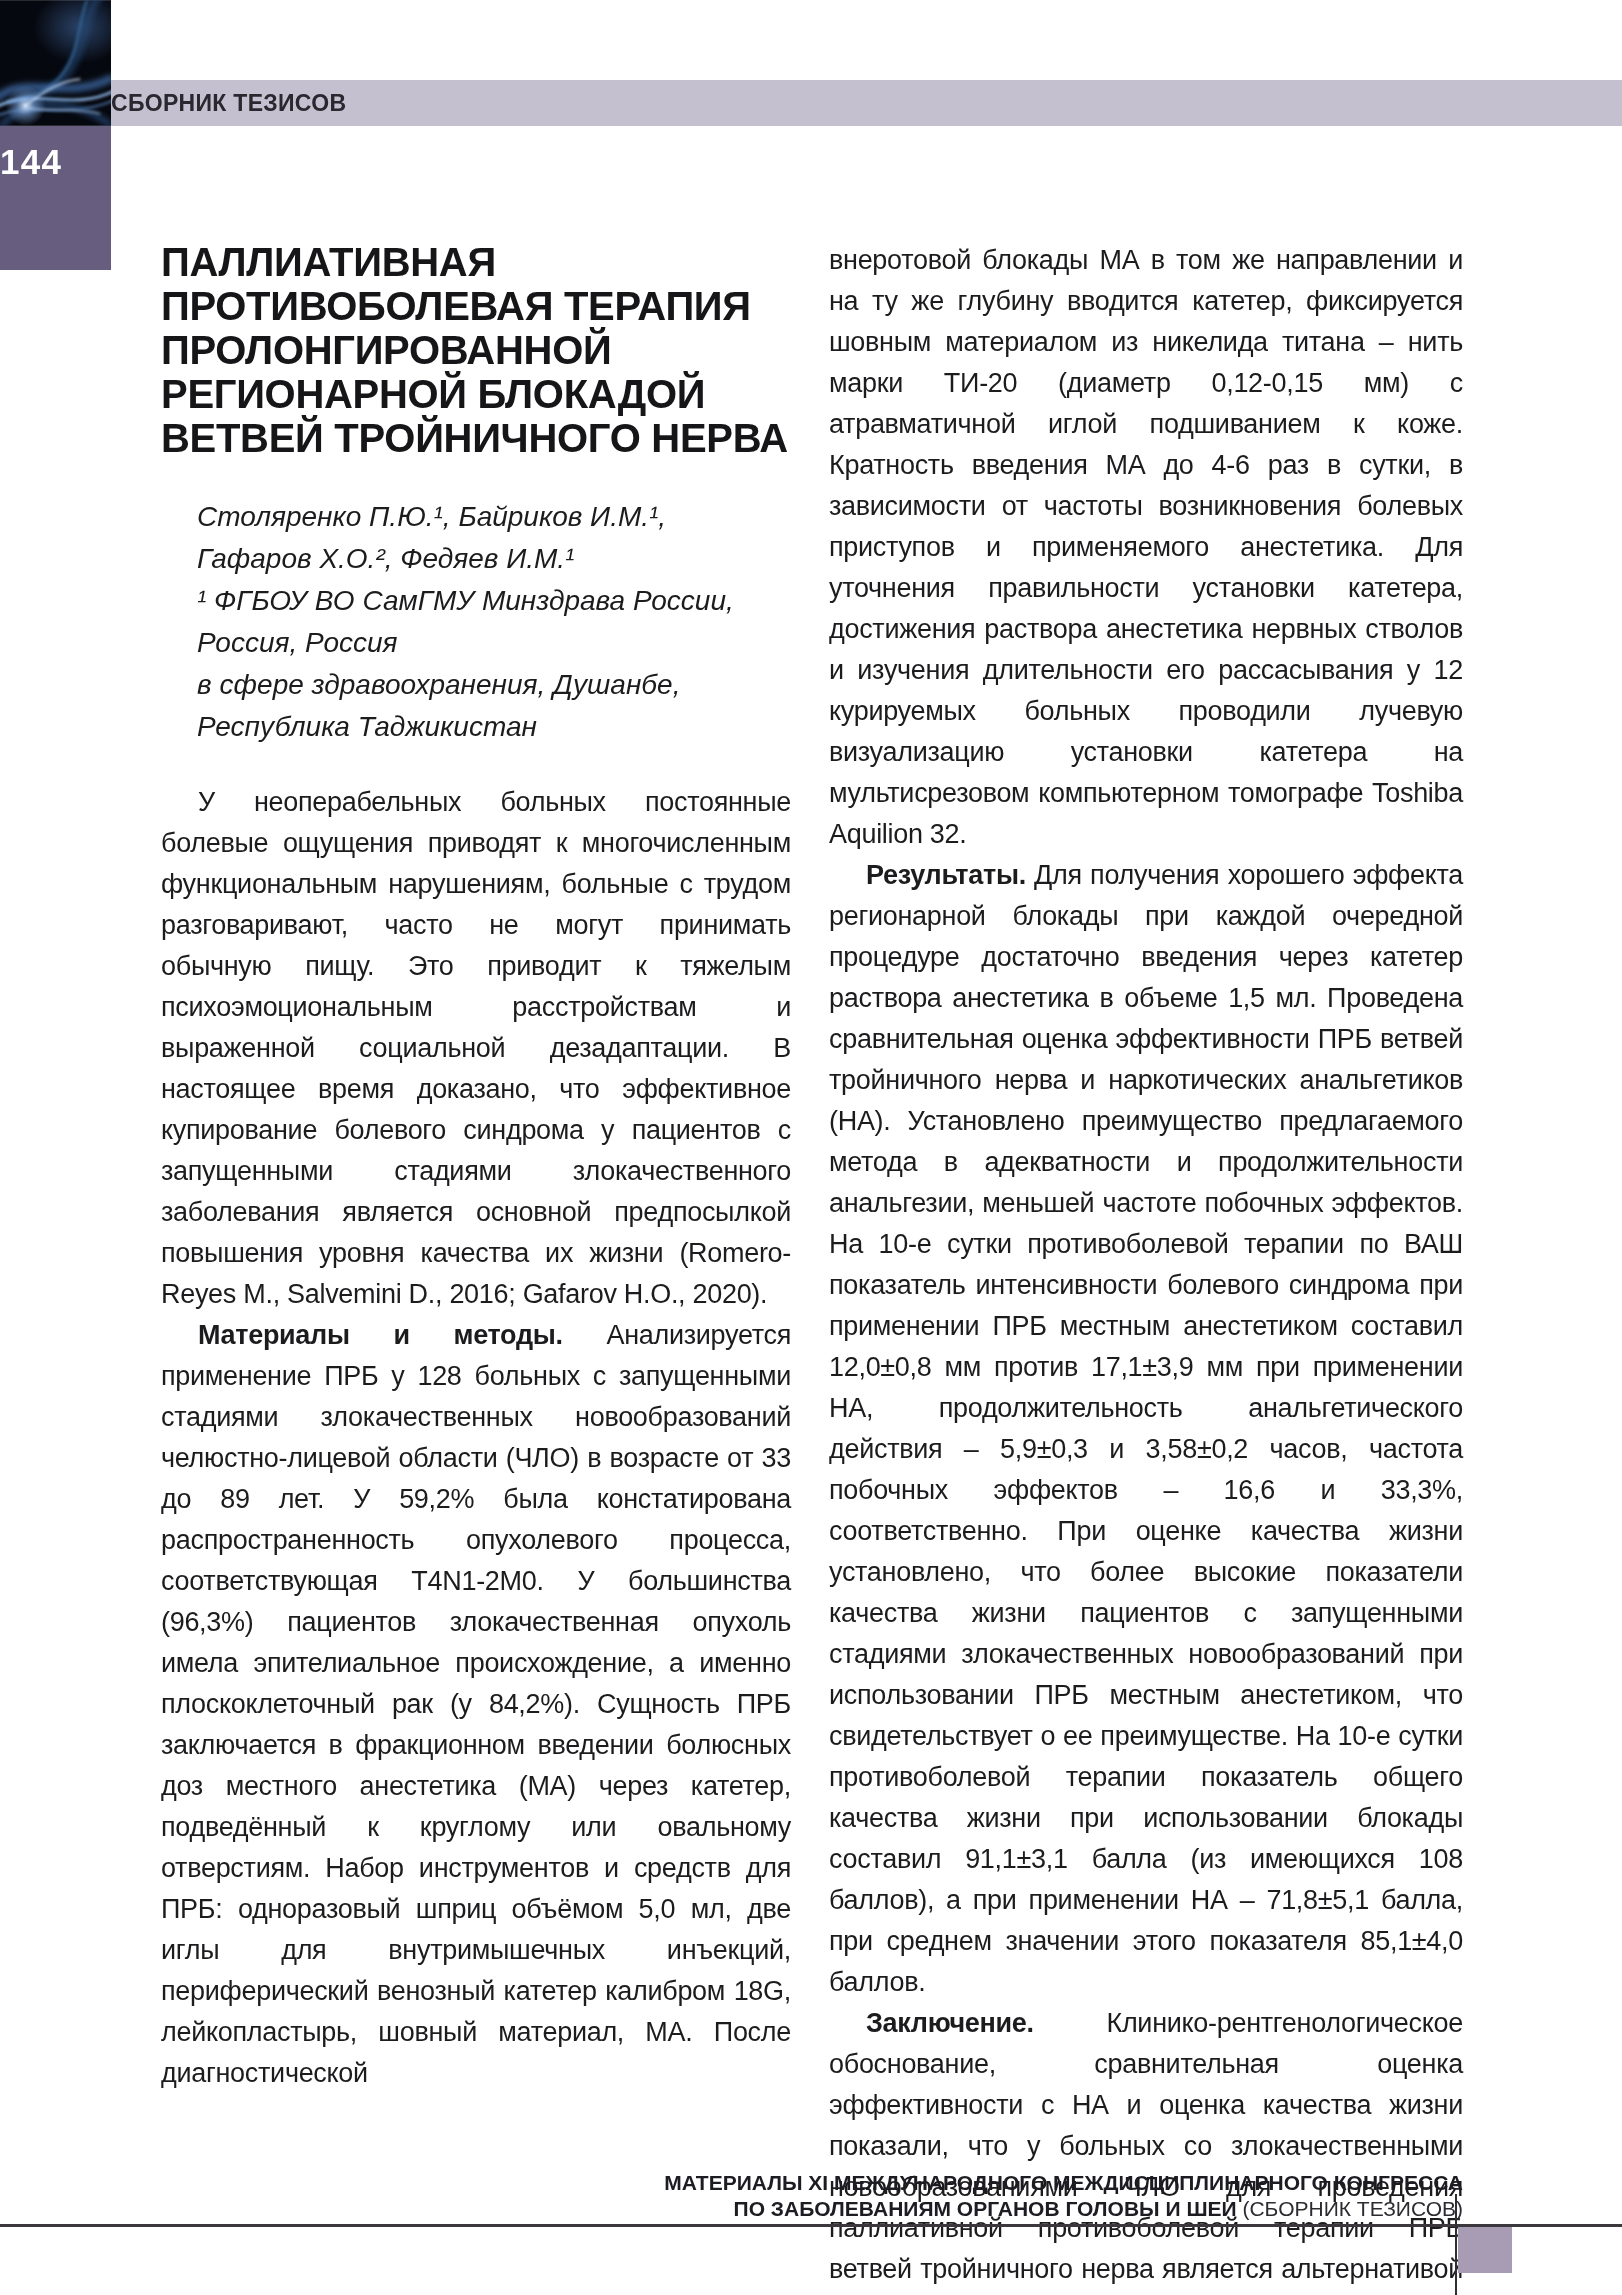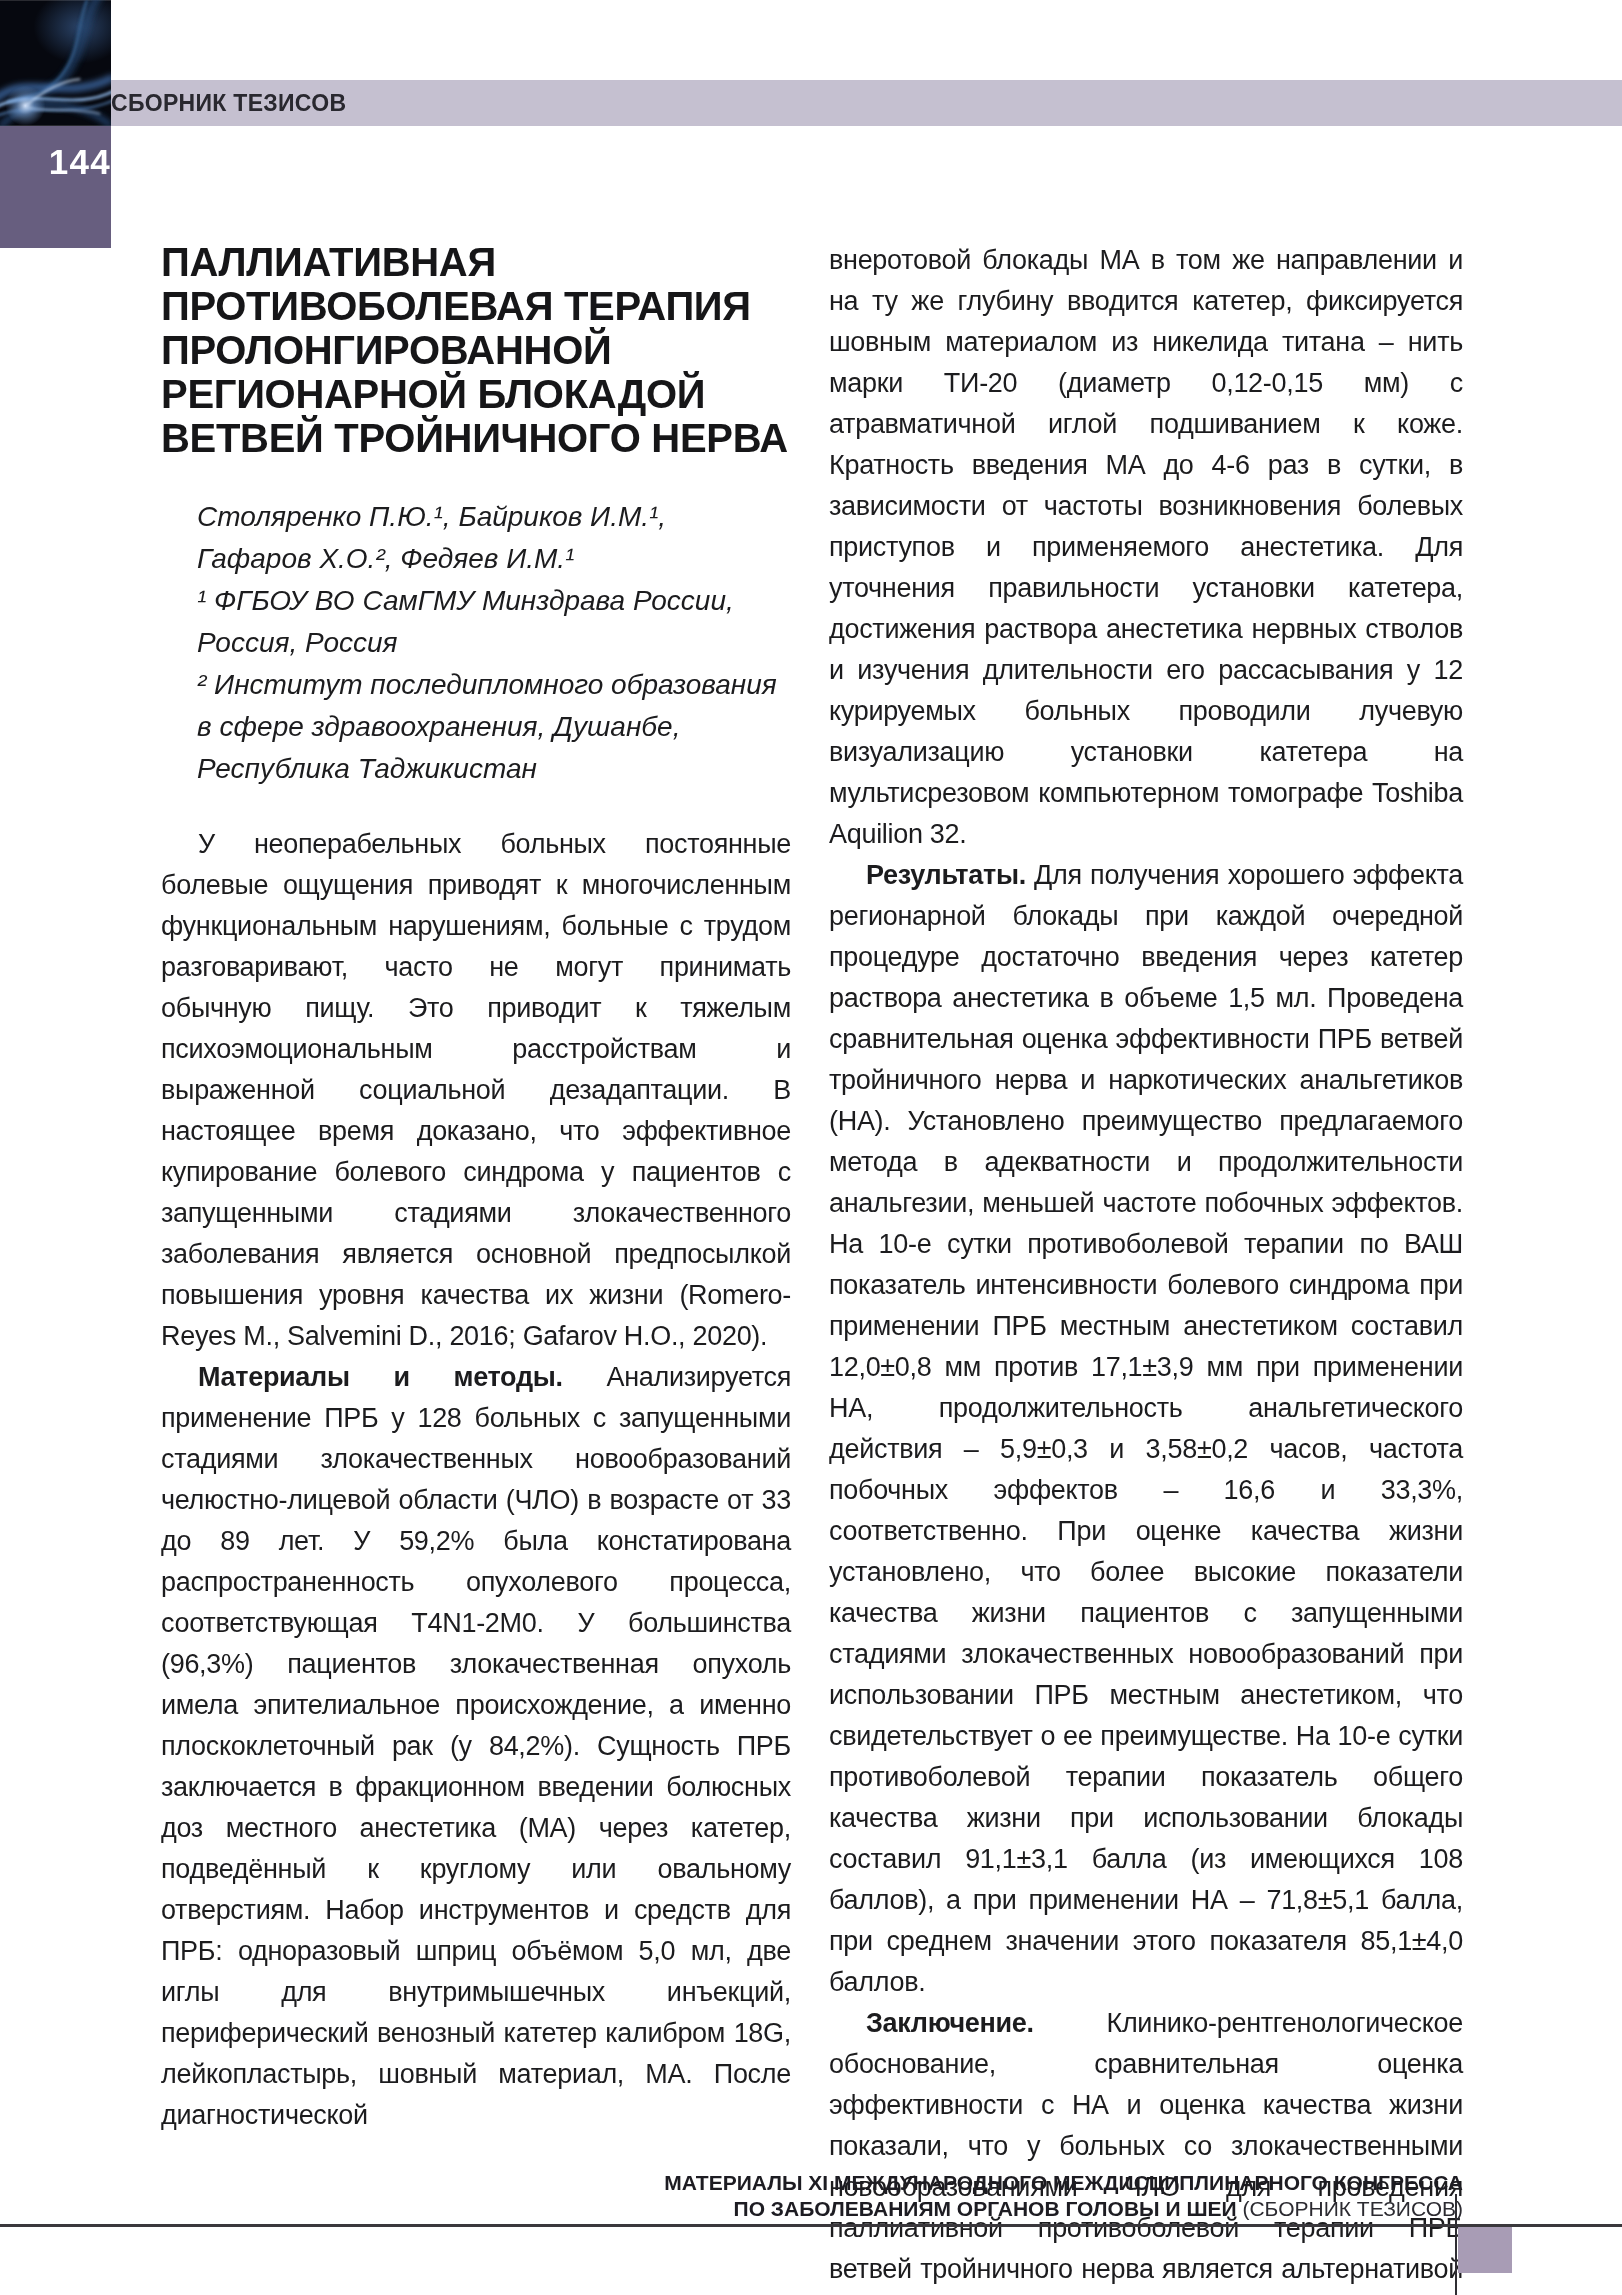--- a/index.html
+++ b/index.html
@@ -8,22 +8,22 @@
     font-family:"Liberation Sans", sans-serif;color:#1c1c1e;overflow:hidden;
   }
   
   .corner-art{position:absolute;left:0;top:0;width:111px;height:126px;overflow:hidden;}
   .header-bar{
     position:absolute;left:111px;top:80px;right:0;height:46px;
     background:#c5c0d0;display:flex;align-items:center;box-sizing:border-box;
   }
   .header-label{font-weight:bold;font-size:23px;letter-spacing:0.3px;color:#29282f;}
   .pagenum-block{
-    position:absolute;left:0;top:126px;width:111px;height:122px;background:#675e7f;
-    display:flex;justify-content:flex-end;align-items:flex-start;
+    position:absolute;left:0;top:126px;width:111px;height:144px;background:#675e7f;
+    display:flex;justify-content:flex-start;align-items:flex-start;
   }
   .pagenum-block span{color:#ffffff;font-size:35px;font-weight:bold;letter-spacing:1.3px;margin-top:16px;}
   
   .col{position:absolute;top:240px;text-align:justify;}
   .col-left{left:161px;width:630px;}
   .col-right{left:829px;width:634px;}
   h1.title{
     margin:0;font-size:40px;line-height:44px;font-weight:bold;letter-spacing:-0.3px;
     text-align:left;color:#161618;
   }
@@ -88,21 +88,20 @@
 </div>
 
 <div class="col col-left">
   <h1 class="title">ПАЛЛИАТИВНАЯ ПРОТИВОБОЛЕВАЯ ТЕРАПИЯ ПРОЛОНГИРОВАННОЙ РЕГИОНАРНОЙ БЛОКАДОЙ ВЕТВЕЙ ТРОЙНИЧНОГО НЕРВА</h1>
 
   <div class="authors">
     <p>Столяренко П.Ю.¹, Байриков И.М.¹,</p>
     <p>Гафаров Х.О.², Федяев И.М.¹</p>
     <p>¹ ФГБОУ ВО СамГМУ Минздрава России,</p>
     <p>Россия, Россия</p>
-    <p>² Институт последипломного образования</p>
     <p>в сфере здравоохранения, Душанбе,</p>
     <p>Республика Таджикистан</p>
   </div>
 
   <div class="bodytext">
     <p class="body ind"><b class="lead"></b><span>У неоперабельных больных постоянные болевые ощущения приводят к многочисленным функциональным нарушениям, больные с трудом разговаривают, часто не могут принимать обычную пищу. Это приводит к тяжелым психоэмоциональным расстройствам и выраженной социальной дезадаптации. В настоящее время доказано, что эффективное купирование болевого синдрома у пациентов с запущенными стадиями злокачественного заболевания является основной предпосылкой повышения уровня качества их жизни (Romero-Reyes M., Salvemini D., 2016; Gafarov H.O., 2020).</span></p>
     <p class="body ind"><b class="lead">Материалы и методы. </b><span>Анализируется применение ПРБ у 128 больных с запущенными стадиями злокачественных новообразований челюстно-лицевой области (ЧЛО) в возрасте от 33 до 89 лет. У 59,2% была констатирована распространенность опухолевого процесса, соответствующая T4N1-2M0. У большинства (96,3%) пациентов злокачественная опухоль имела эпителиальное происхождение, а именно плоскоклеточный рак (у 84,2%). Сущность ПРБ заключается в фракционном введении болюсных доз местного анестетика (МА) через катетер, подведённый к круглому или овальному отверстиям. Набор инструментов и средств для ПРБ: одноразовый шприц объёмом 5,0 мл, две иглы для внутримышечных инъекций, периферический венозный катетер калибром 18G, лейкопластырь, шовный материал, МА. После диагностической</span></p>
   </div>
 </div>
 

